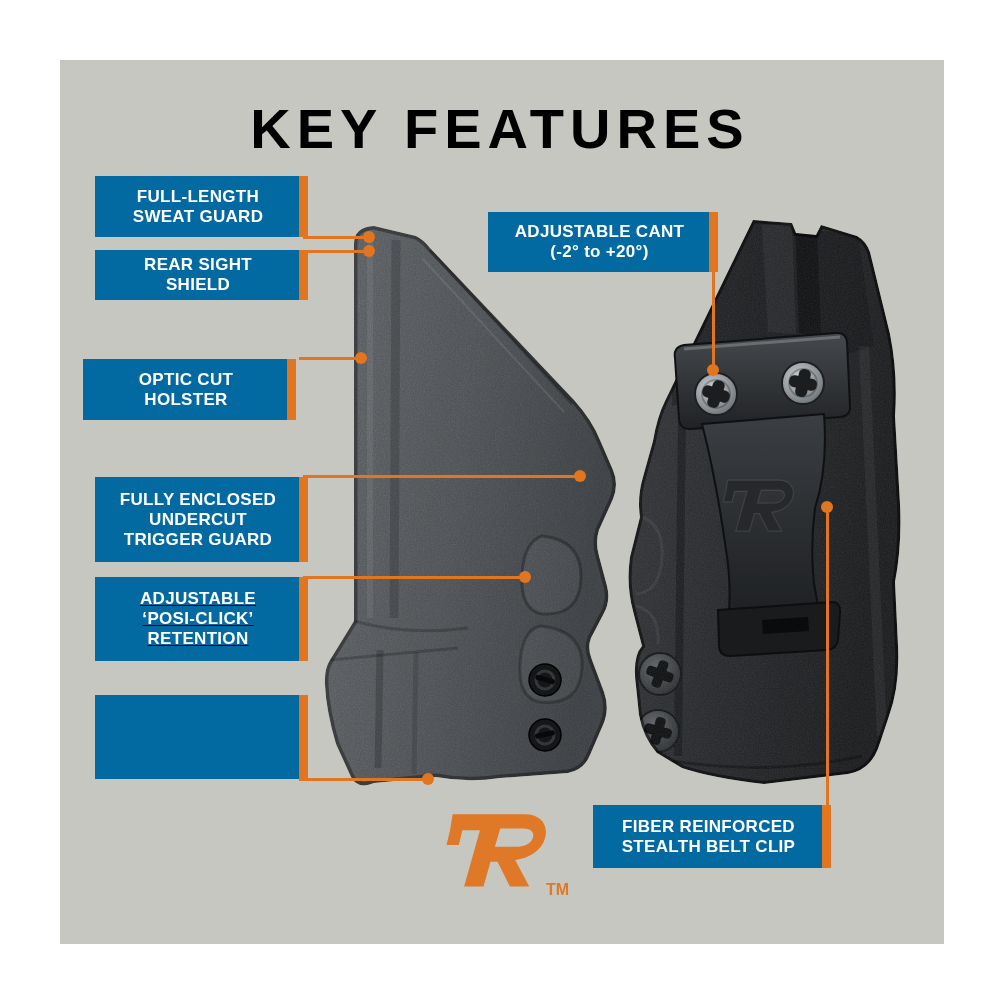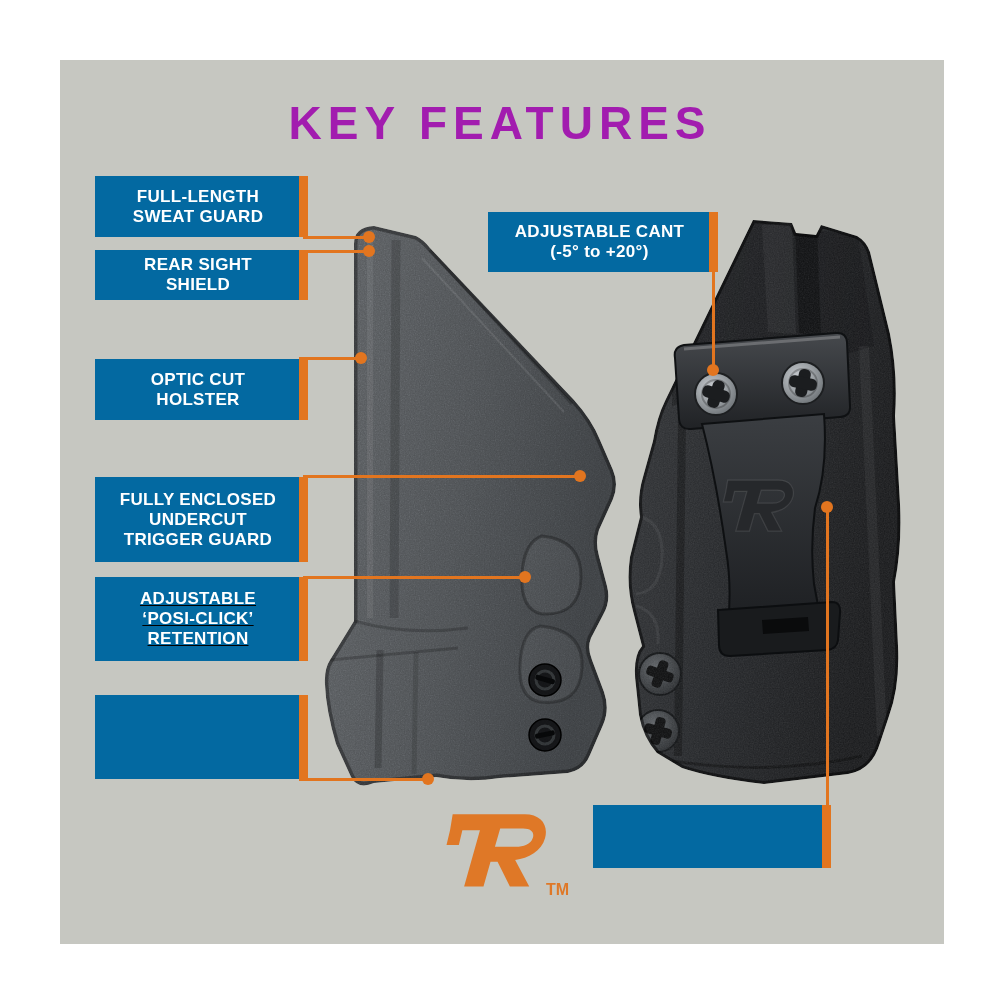--- a/index.html
+++ b/index.html
@@ -1,29 +1,29 @@
 <!DOCTYPE html>
 <html><head>
 <meta charset="utf-8">
 <style>
   html,body{margin:0;padding:0;background:#ffffff;}
   .stage{position:relative;width:1000px;height:1000px;background:#ffffff;overflow:hidden;
          font-family:"Liberation Sans", sans-serif;}
   .panel{position:absolute;left:60px;top:60px;width:884px;height:884px;background:#c6c7c1;}
   .title{position:absolute;left:0;top:96px;width:1000px;text-align:center;
-         font-size:46px;font-weight:bold;letter-spacing:6px;color:#a21caf;}
+         font-size:56px;font-weight:bold;letter-spacing:6px;color:#000000;}
   
   .flabel{position:absolute;background:#0369a1;display:flex;align-items:center;justify-content:center;
           box-sizing:border-box;padding-right:13px;padding-left:6px;}
   .flabel-text{color:#ffffff;font-weight:bold;font-size:17px;line-height:20px;text-align:center;
                white-space:pre-line;letter-spacing:0.3px;}
   .abar{position:absolute;right:0;top:0;width:9px;height:100%;background:#e2751f;}
   .l1{left:95px;top:176px;width:213px;height:61px;}
   .l2{left:95px;top:250px;width:213px;height:50px;}
-  .l3{left:95px;top:359px;width:213px;height:61px;}
+  .l3{left:83px;top:359px;width:213px;height:61px;}
   .l4{left:95px;top:477px;width:213px;height:85px;}
   .l5{left:95px;top:577px;width:213px;height:84px;text-decoration:underline;}
   .l6{left:95px;top:695px;width:213px;height:84px;}
   .l7{left:488px;top:212px;width:230px;height:60px;}
   .l8{left:593px;top:805px;width:238px;height:63px;}
   
   .conn{position:absolute;background:#e2751f;z-index:3;}
   .dot{position:absolute;width:12px;height:12px;border-radius:50%;background:#e2751f;z-index:4;}
   .c1{left:303px;top:236px;width:66px;height:3px;} .d1{left:363px;top:231px;}
   .c2{left:303px;top:250px;width:66px;height:3px;} .d2{left:363px;top:245px;}
@@ -196,24 +196,26 @@
     <span class="flabel-text">ADJUSTABLE
 ‘POSI-CLICK’
 RETENTION</span>
     <span class="abar"></span>
   </div>
   <div class="flabel l6">
     <span class="abar"></span>
   </div>
   <div class="flabel l7">
     <span class="flabel-text">ADJUSTABLE CANT
-(-5° to +20°)</span>
+(-2° to +20°)</span>
     <span class="abar"></span>
   </div>
   <div class="flabel l8">
+    <span class="flabel-text">FIBER REINFORCED
+STEALTH BELT CLIP</span>
     <span class="abar"></span>
   </div>
 
   <div class="conn c1"></div>
     <div class="dot d1"></div>
   <div class="conn c2"></div>
     <div class="dot d2"></div>
   <div class="conn c3"></div>
     <div class="dot d3"></div>
   <div class="conn c4"></div>

